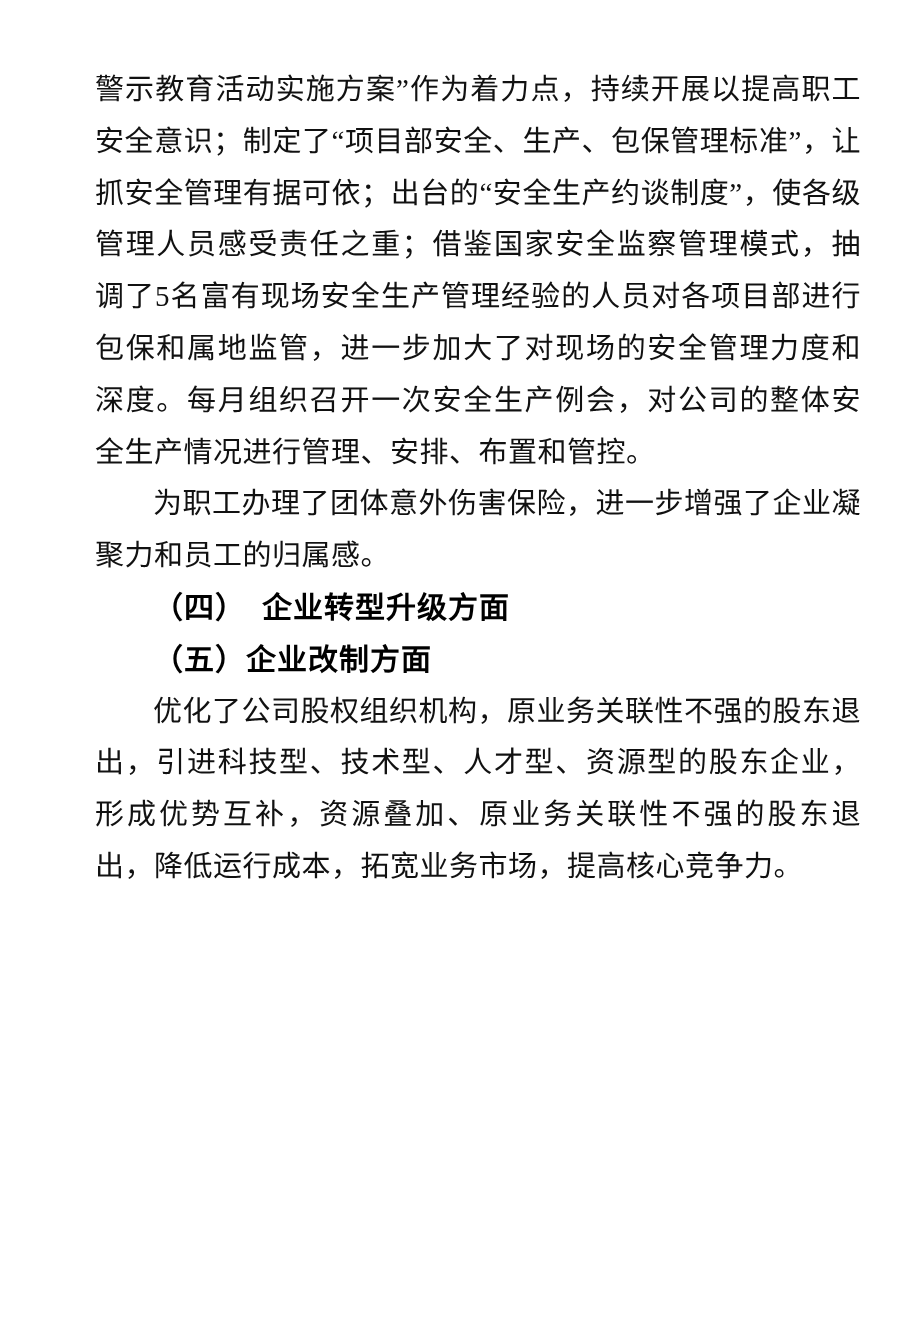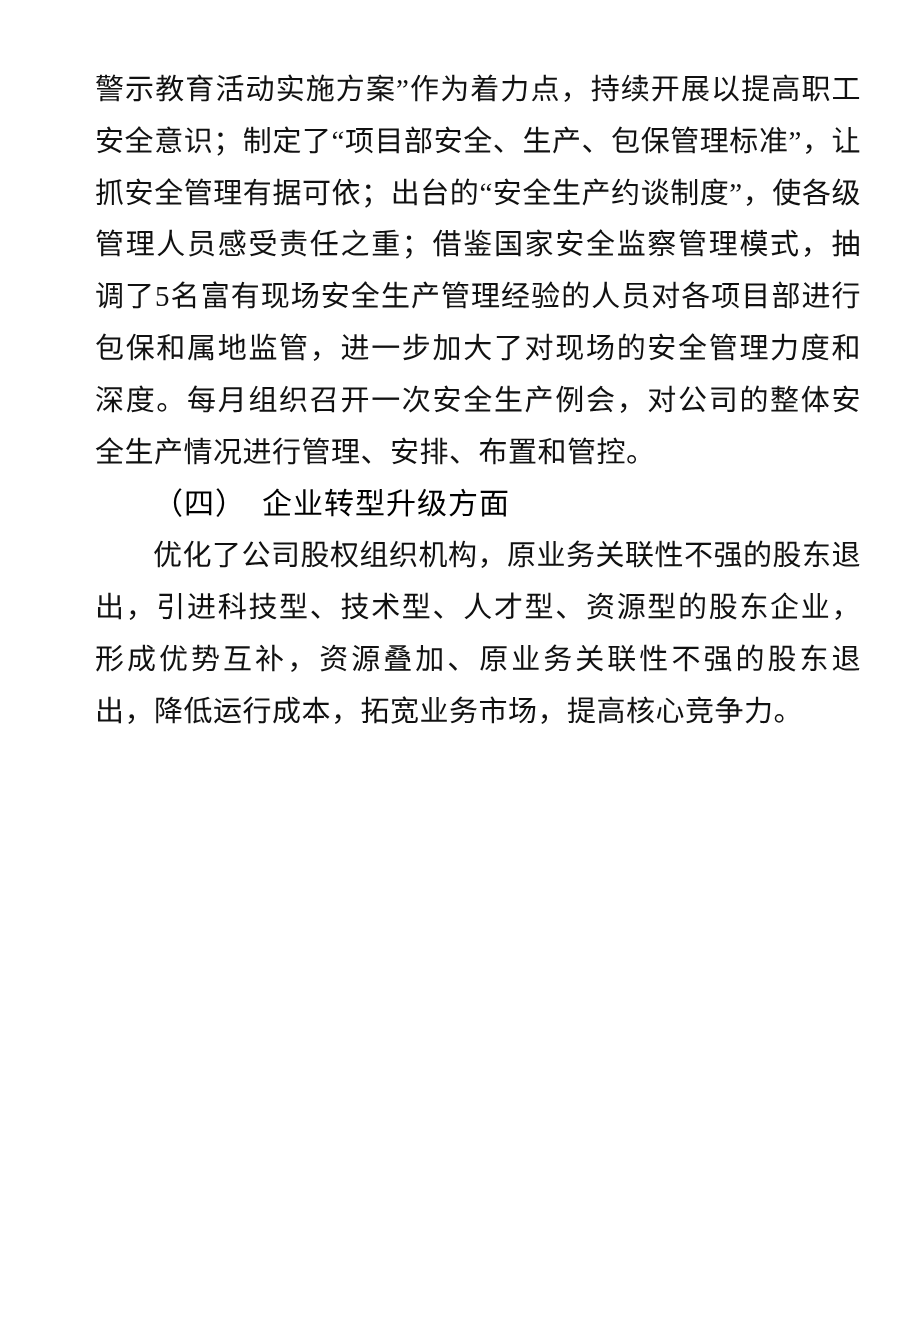--- a/index.html
+++ b/index.html
@@ -29,32 +29,34 @@
       font-weight: 400;
     }
     .para.indent {
       text-indent: 58px;
     }
     .heading {
       margin: 0;
       font-size: 30px;
       line-height: 51.8px;
       text-indent: 58px;
-      font-weight: 400;
+      font-weight: 700;
       letter-spacing: 1px;
       color: #000000;
     }
   </style>
 </head>
 <body>
 
 <div class="page">
 
   <p class="para">警示教育活动实施方案”作为着力点，持续开展以提高职工安全意识；制定了“项目部安全、生产、包保管理标准”，让抓安全管理有据可依；出台的“安全生产约谈制度”，使各级管理人员感受责任之重；借鉴国家安全监察管理模式，抽调了5名富有现场安全生产管理经验的人员对各项目部进行包保和属地监管，进一步加大了对现场的安全管理力度和深度。每月组织召开一次安全生产例会，对公司的整体安全生产情况进行管理、安排、布置和管控。</p>
 
+  <p class="para indent">为职工办理了团体意外伤害保险，进一步增强了企业凝聚力和员工的归属感。</p>
 
   <h3 class="heading">（四）　企业转型升级方面</h3>
 
 
+  <h3 class="heading">（五）企业改制方面</h3>
 
   <p class="para indent">优化了公司股权组织机构，原业务关联性不强的股东退出，引进科技型、技术型、人才型、资源型的股东企业，形成优势互补，资源叠加、原业务关联性不强的股东退出，降低运行成本，拓宽业务市场，提高核心竞争力。</p>
 
 </div>
 
 </body></html>

